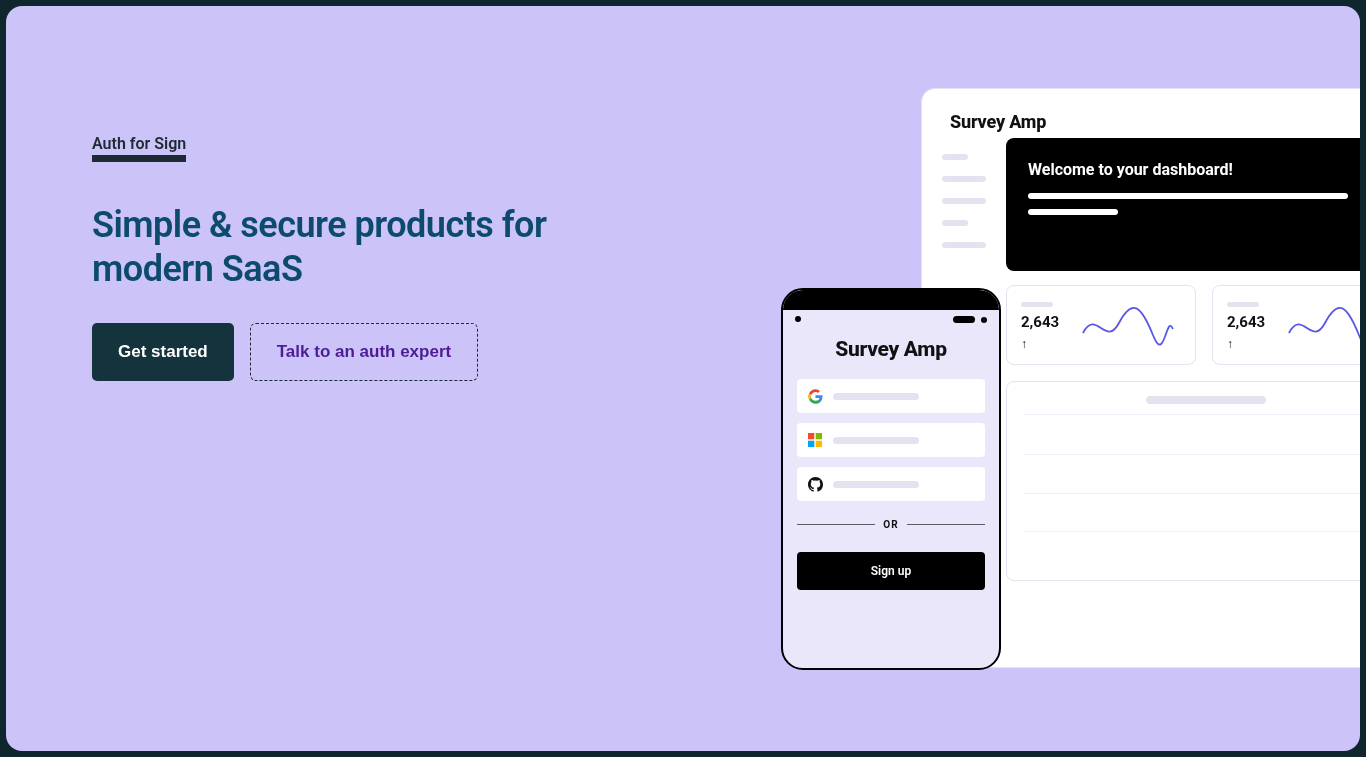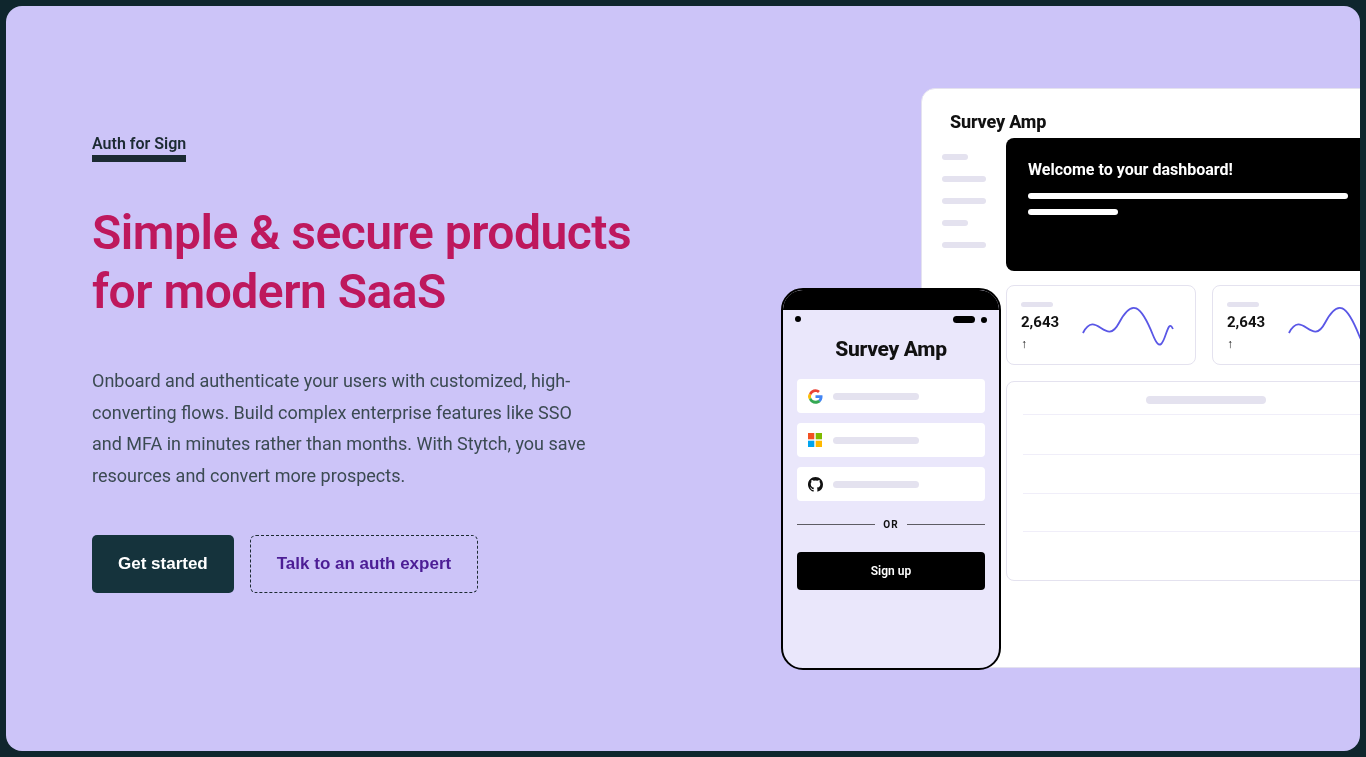--- a/index.html
+++ b/index.html
@@ -24,24 +24,24 @@
   }
   .eyebrow {
     display: inline-block;
     font-size: 16px; font-weight: 600;
     color: #1c2b33;
     border-bottom: 7px solid #1c2b33;
     padding-bottom: 2px;
     margin-bottom: 42px;
   }
   .headline {
-    font-size: 48px; line-height: 1.22;
+    font-size: 36px; line-height: 1.22;
     font-weight: 600;
-    color: #be185d;
-    margin-bottom: 44px;
+    color: #0c4a6e;
+    margin-bottom: 31px;
     letter-spacing: -0.5px;
   }
   .subheadline {
     font-size: 18px; line-height: 1.75;
     color: #3b4a52;
     max-width: 500px;
     margin-bottom: 44px;
   }
   .cta-row { display: flex; gap: 16px; }
   .btn-primary {
@@ -207,21 +207,20 @@
 </style>
 </head>
 <body>
 
 <div class="frame">
   <div class="canvas">
 
     <div class="hero">
       <span class="eyebrow">Auth for Sign</span>
       <h1 class="headline">Simple &amp; secure products for modern SaaS</h1>
-      <p class="subheadline">Onboard and authenticate your users with customized, high-converting flows. Build complex enterprise features like SSO and MFA in minutes rather than months. With Stytch, you save resources and convert more prospects.</p>
       <div class="cta-row">
         <button class="btn-primary">Get started</button>
         <button class="btn-secondary">Talk to an auth expert</button>
       </div>
     </div>
 
     <div class="dashboard">
       <div class="dash-title">Survey Amp</div>
       <div class="dash-body">
         <div class="dash-side">

